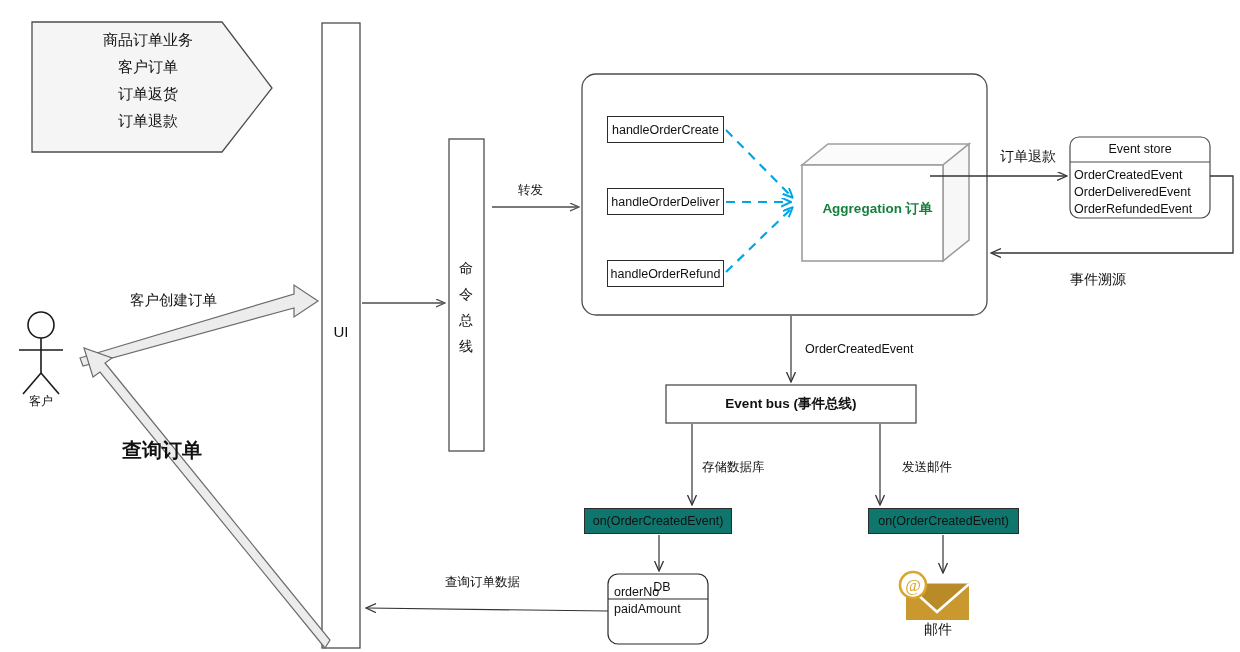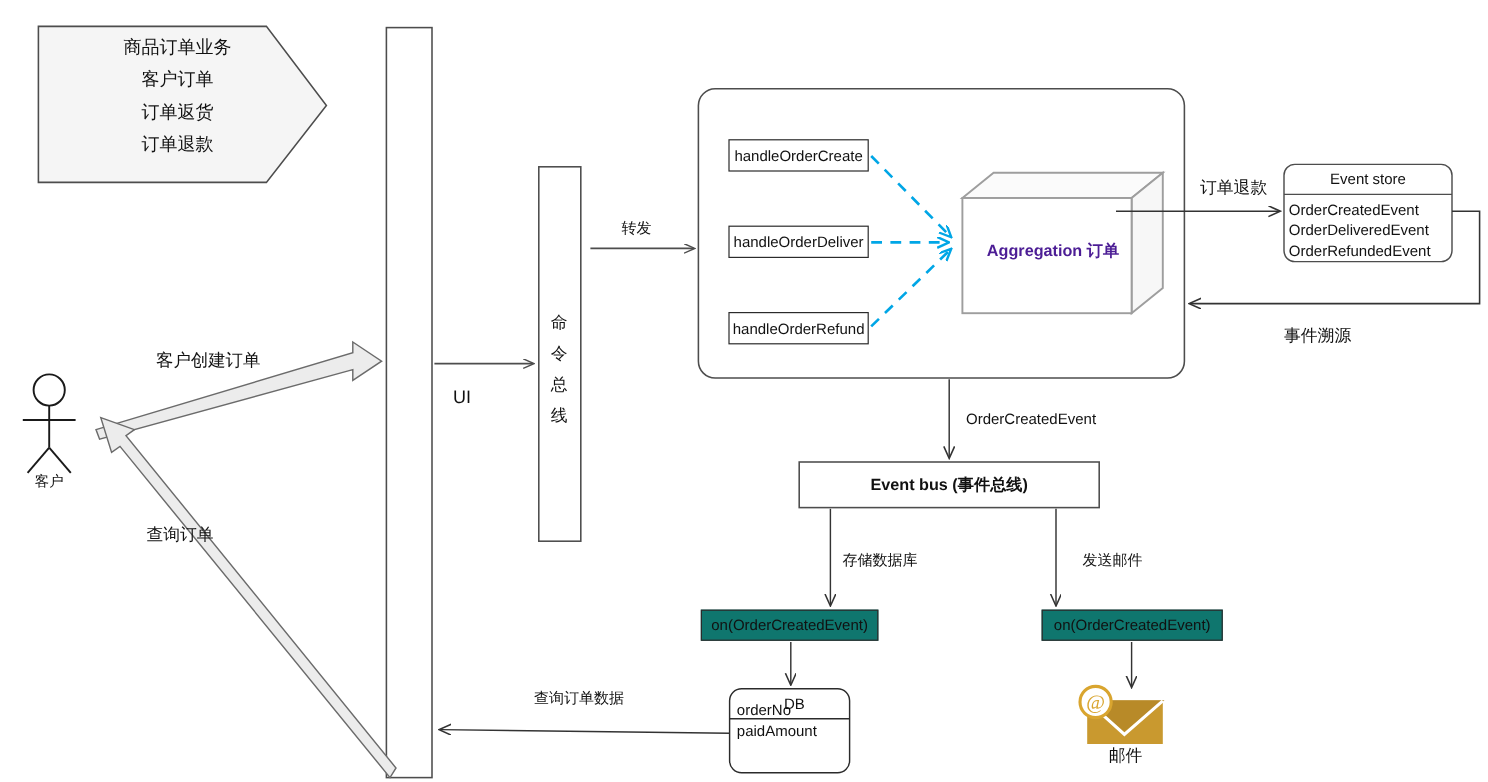--- a/index.html
+++ b/index.html
@@ -47,21 +47,20 @@
   }
 
   
   #ui-bar-label {
     left: 322px;
     top: 322px;
     width: 38px;
     text-align: center;
     font-size: 15px;
     color: #111111;
-    padding-left: 44px;
   }
 
   
   #command-bus-label {
     left: 449px;
     top: 255px;
     width: 34px;
     text-align: center;
     font-size: 14px;
     line-height: 26px;
@@ -86,21 +85,21 @@
   #handler-refund { top: 260px; }
 
   
   #aggregation-label {
     left: 800px;
     top: 200px;
     width: 155px;
     text-align: center;
     font-size: 13.5px;
     font-weight: bold;
-    color: #4c1d95;
+    color: #15803d;
   }
 
   
   #event-store-title {
     left: 1070px;
     top: 141px;
     width: 140px;
     text-align: center;
     font-size: 12.5px;
     color: #111111;
@@ -177,21 +176,21 @@
     color: #111111;
   }
 
   
   .edge-label {
     position: absolute;
     white-space: pre;
     color: #111111;
   }
   #lbl-create-order { left: 130px; top: 291px; font-size: 14.5px; }
-  #lbl-query-order { left: 122px; top: 437px; font-size: 14px; }
+  #lbl-query-order { left: 122px; top: 437px; font-size: 20px; font-weight: bold; }
   #lbl-forward { left: 518px; top: 182px; font-size: 12.5px; }
   #lbl-store-event { left: 1000px; top: 148px; font-size: 14px; }
   #lbl-event-sourcing { left: 1070px; top: 271px; font-size: 14px; }
   #lbl-order-created { left: 805px; top: 342px; font-size: 12.5px; }
   #lbl-store-db { left: 702px; top: 459px; font-size: 12.5px; }
   #lbl-send-mail { left: 902px; top: 459px; font-size: 12.5px; }
   #lbl-query-order-data { left: 417px; top: 574px; font-size: 12.5px; margin-left: 28px; }
 </style>
 </head>
 <body>

